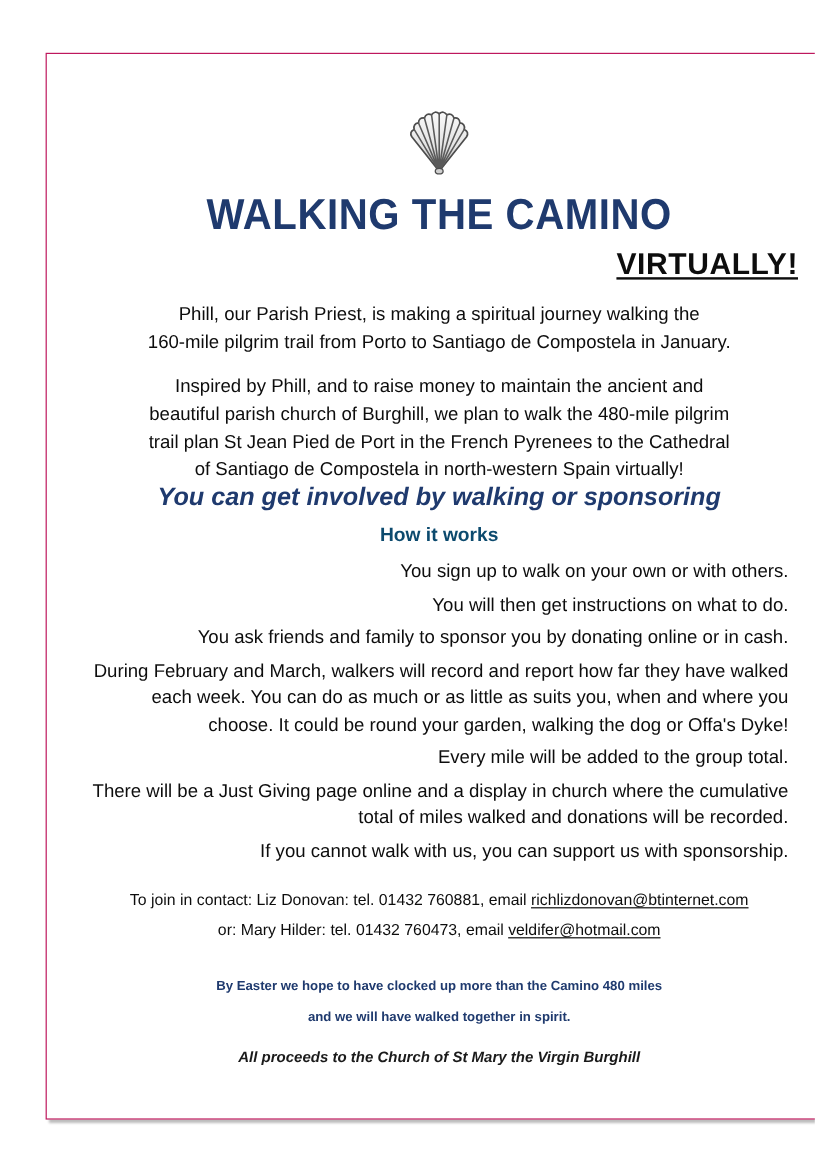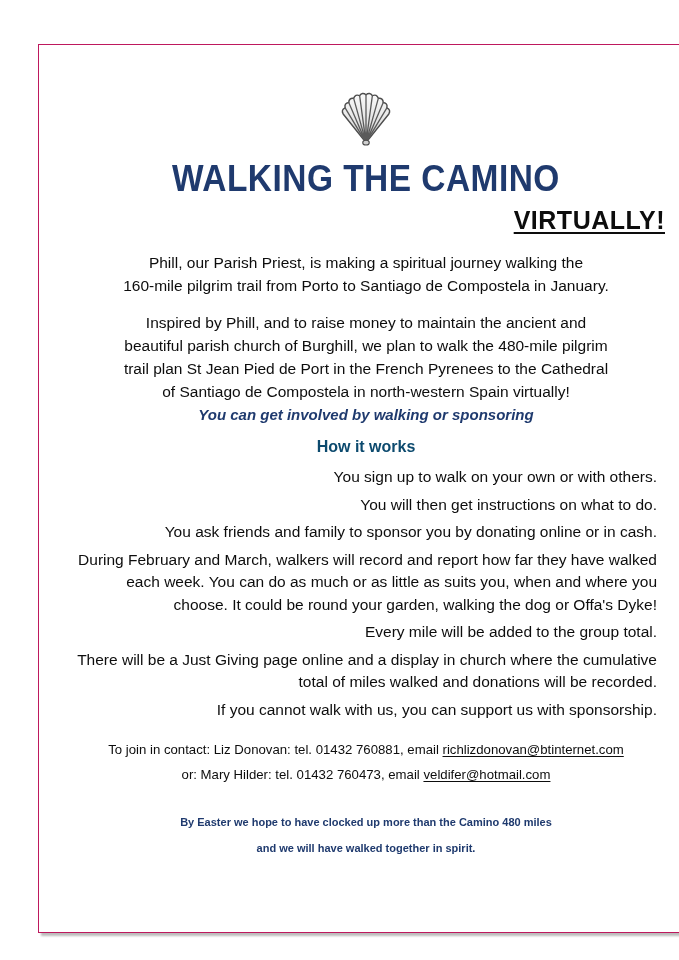--- a/index.html
+++ b/index.html
@@ -44,21 +44,21 @@
     letter-spacing: 0.5px;
     text-decoration: underline;
     text-underline-offset: 3px;
     color: #0d0d0d;
     text-align: right;
   }
   .para { font-size: 15.5px; line-height: 23px; }
   .intro-1 { margin-top: 16px; }
   .intro-2 { margin-top: 14px; }
   .involvement {
-    font-size: 15px; line-height: 23px;
+    font-size: 21px; line-height: 23px;
     font-weight: bold; font-style: italic;
     color: var(--navy, #1f3a6e);
   }
   .how-heading {
     margin: 11px 0 0 0;
     font-size: 16px; font-weight: bold; line-height: 20px;
     color: #0c4a6e;
   }
   .how-items {
     margin-top: 9px;
@@ -146,15 +146,16 @@
     <div class="contact-block">
       <div><span>To join in contact: Liz Donovan: tel. 01432 760881, email </span><a class="email-link">richlizdonovan@btinternet.com</a></div>
       <div><span>or: Mary Hilder: tel. 01432 760473, email </span><a class="email-link">veldifer@hotmail.com</a></div>
     </div>
 
     <div class="closing">
       <div>By Easter we hope to have clocked up more than the Camino 480 miles</div>
       <div>and we will have walked together in spirit.</div>
     </div>
 
+    <div class="footer-note">All proceeds to the Church of St Mary the Virgin Burghill</div>
 
   </div>
 </div>
 
 </body></html>

